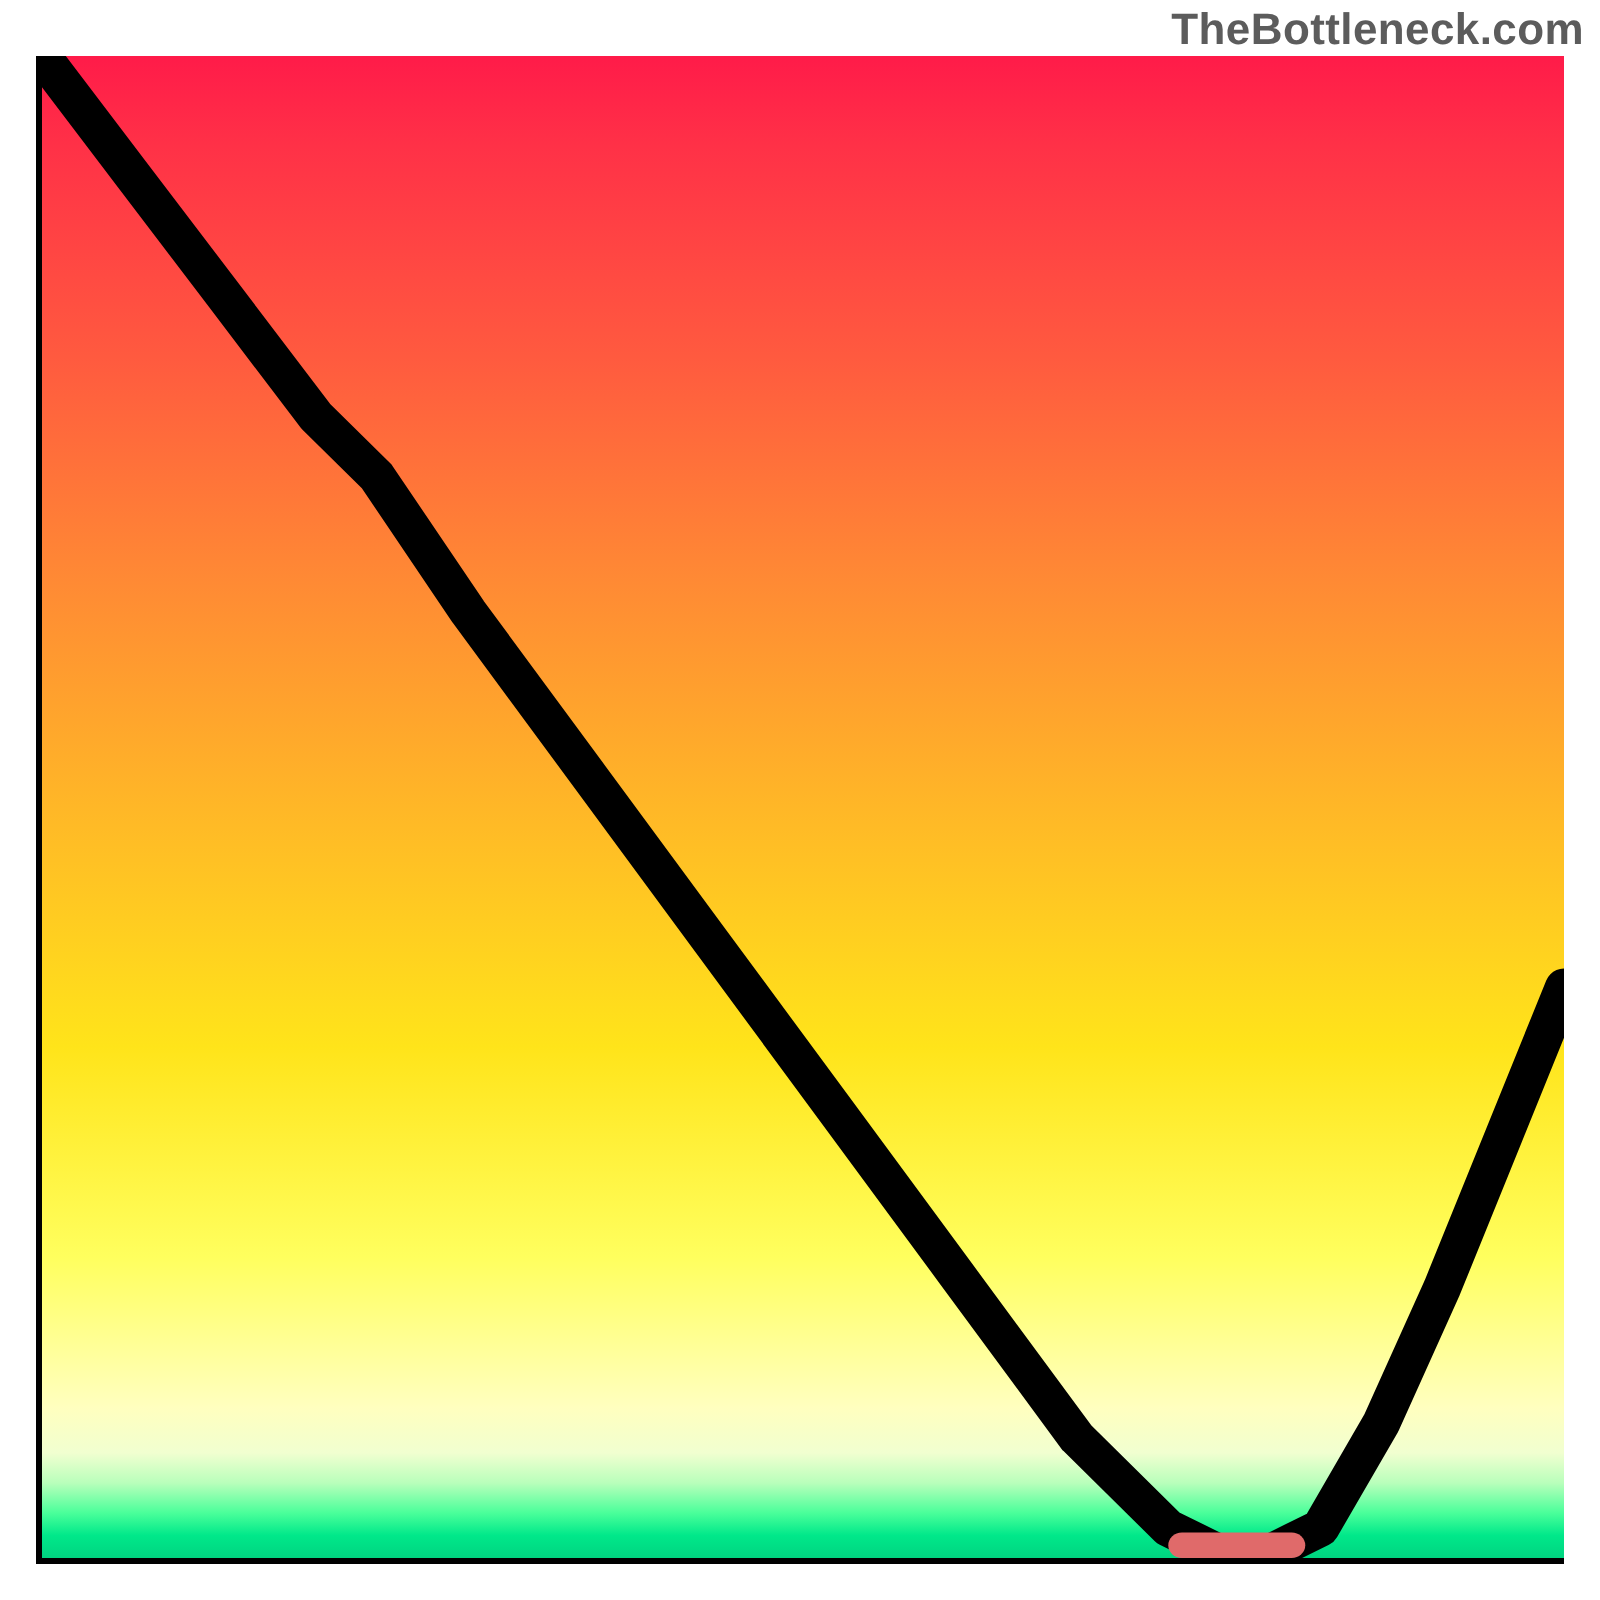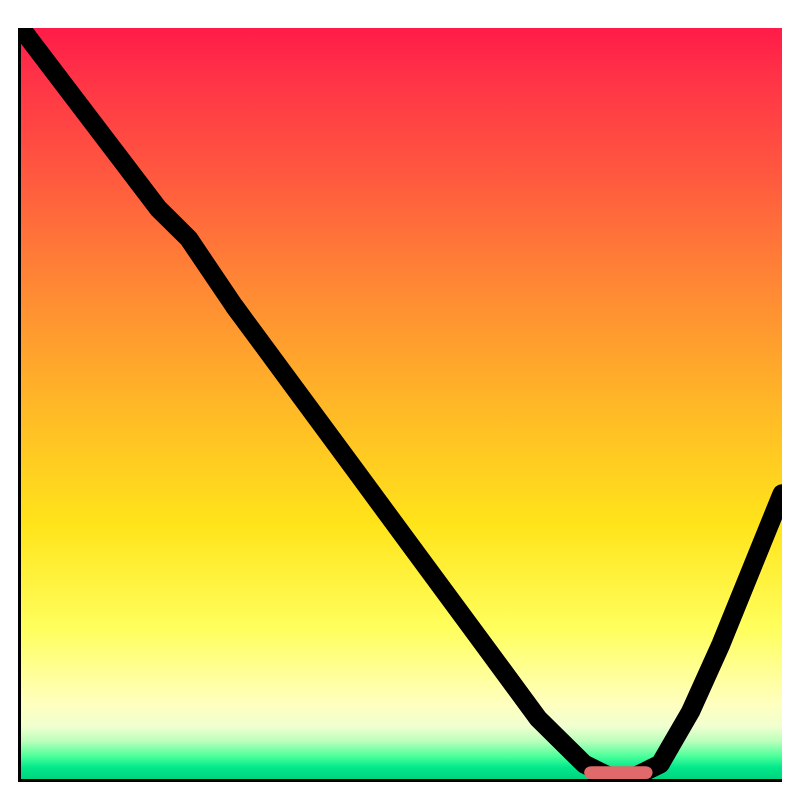--- a/index.html
+++ b/index.html
@@ -74,20 +74,21 @@
     stroke: #000;
     stroke-width: 2.5;
     stroke-linejoin: round;
     stroke-linecap: round;
   }
 </style>
 </head>
 <body>
 
 <div class="chart-wrap">
+  <div class="watermark">TheBottleneck.com</div>
 
   <div class="plot-area">
     <div class="gradient"></div>
 
     <svg class="curve" viewBox="0 0 100 100" preserveAspectRatio="none">
       <path class="line" d="M0.00 0.00 L6.00 8.00 L12.00 16.00 L18.00 24.00 L22.00 28.00 L28.00 37.00 L36.00 48.00 L44.00 59.00 L52.00 70.00 L60.00 81.00 L68.00 92.00 L74.00 98.00 L78.00 100.00 L80.00 100.00 L84.00 98.00 L88.00 91.00 L92.00 82.00 L96.00 72.00 L100.00 62.00"></path>
       <rect class="marker" y="98.3" height="1.7" rx="0.9" ry="0.9" x="74" width="9"></rect>
     </svg>
   </div>
 </div>

